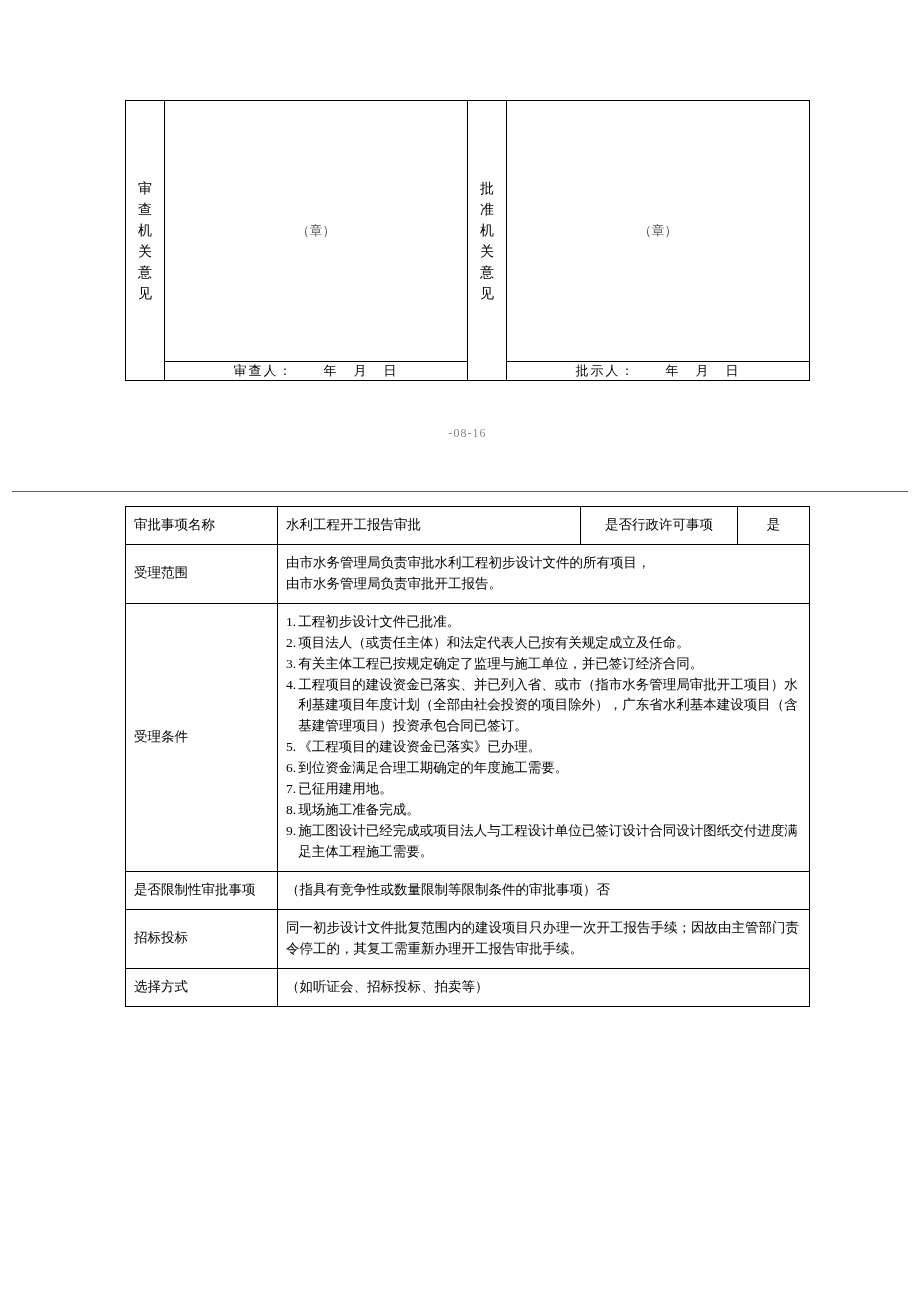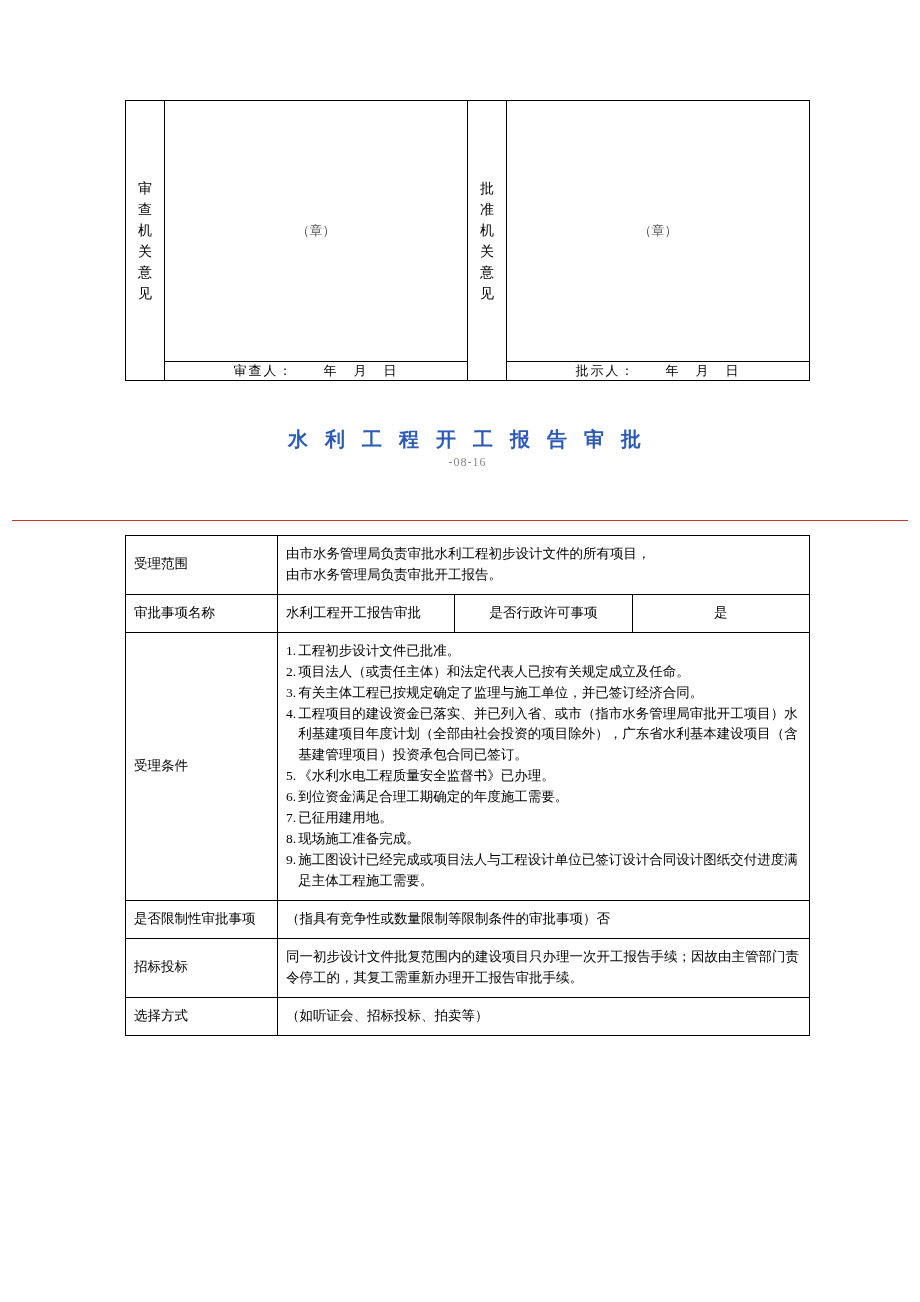--- a/index.html
+++ b/index.html
@@ -156,46 +156,45 @@
         <span>审查人：</span>　　<span>年　月　日</span>
       </td>
       <td class="sig-cell">
         <span>批示人：</span>　　<span>年　月　日</span>
       </td>
     </tr>
   </tbody>
     </table>
 
   <div class="title-block">
-    <div class="doc-title">水 利 工 程 开 工 报 告 审 批</div>
     <div class="doc-date">-08-16</div>
   </div>
 </div>
 
 <div class="hr-wrap">
     <hr class="hr-rule">
   </div>
 
 <div class="page" style="padding-top:0;">
   <table class="info">
     <tbody>
         <tr>
+      <td class="label">审批事项名称</td>
+      <td>水利工程开工报告审批</td>
+      <td class="sub-label">是否行政许可事项</td>
+      <td class="ans">是</td>
+    </tr>
+    <tr>
       <td class="label">受理范围</td>
       <td colspan="3">
         <div>由市水务管理局负责审批水利工程初步设计文件的所有项目，</div>
         <div>由市水务管理局负责审批开工报告。</div>
       </td>
     </tr>
     <tr>
-      <td class="label">审批事项名称</td>
-      <td>水利工程开工报告审批</td>
-      <td class="sub-label">是否行政许可事项</td>
-      <td class="ans">是</td>
-    </tr>
-    <tr>
       <td class="label">受理条件</td>
       <td colspan="3">
         <div class="cond-list" id="cond-list">
               <div class="cond-item">
                 <span class="cond-num">1.</span>
                 <span class="cond-text">工程初步设计文件已批准。</span>
               </div>
               <div class="cond-item">
                 <span class="cond-num">2.</span>
                 <span class="cond-text">项目法人（或责任主体）和法定代表人已按有关规定成立及任命。</span>
@@ -203,21 +202,21 @@
               <div class="cond-item">
                 <span class="cond-num">3.</span>
                 <span class="cond-text">有关主体工程已按规定确定了监理与施工单位，并已签订经济合同。</span>
               </div>
               <div class="cond-item">
                 <span class="cond-num">4.</span>
                 <span class="cond-text">工程项目的建设资金已落实、并已列入省、或市（指市水务管理局审批开工项目）水利基建项目年度计划（全部由社会投资的项目除外），广东省水利基本建设项目（含基建管理项目）投资承包合同已签订。</span>
               </div>
               <div class="cond-item">
                 <span class="cond-num">5.</span>
-                <span class="cond-text">《水利水电工程质量安全监督书》已办理。</span>
+                <span class="cond-text">《工程项目的建设资金已落实》已办理。</span>
               </div>
               <div class="cond-item">
                 <span class="cond-num">6.</span>
                 <span class="cond-text">到位资金满足合理工期确定的年度施工需要。</span>
               </div>
               <div class="cond-item">
                 <span class="cond-num">7.</span>
                 <span class="cond-text">已征用建用地。</span>
               </div>
               <div class="cond-item">

